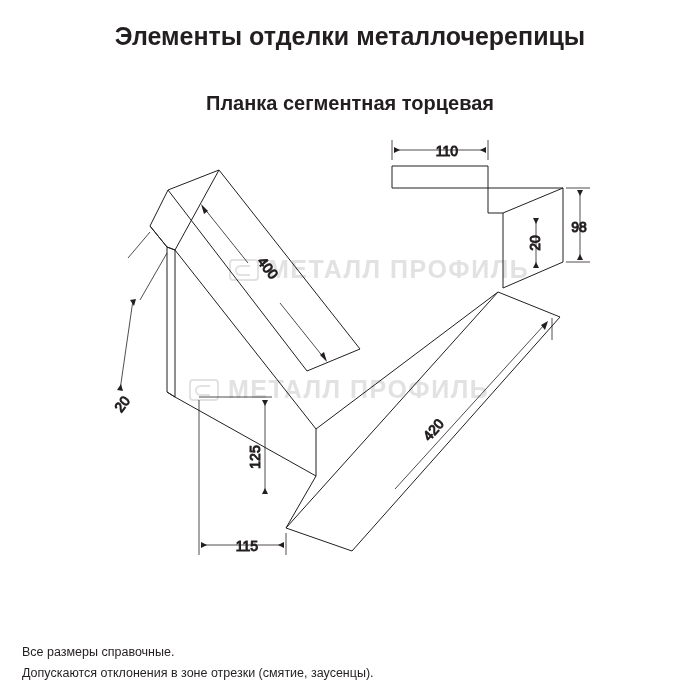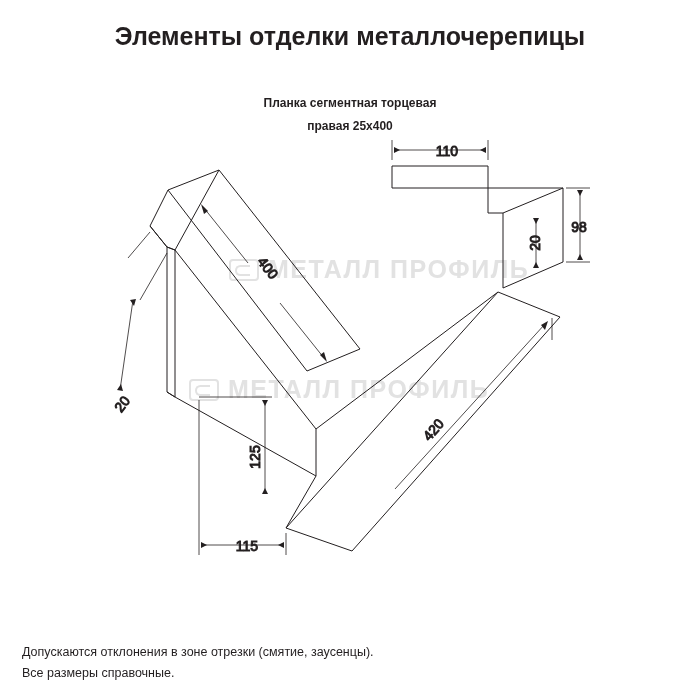--- a/index.html
+++ b/index.html
@@ -31,21 +31,21 @@
     font-weight: bold;
     letter-spacing: 0px;
     color: #231f20;
   }
   .sub-title {
     position: absolute;
     left: 0;
     top: 92px;
     width: 700px;
     text-align: center;
-    font-size: 12px;
+    font-size: 20px;
     font-weight: bold;
     line-height: 23px;
     color: #231f20;
   }
   .sub-title div { display: block; }
   .drawing {
     position: absolute;
     left: 0;
     top: 0;
     width: 700px;
@@ -100,21 +100,20 @@
 </style>
 </head>
 <body>
 
 <div class="page">
 
   <div class="main-title">Элементы отделки металлочерепицы</div>
 
   <div class="sub-title">
     <div>Планка сегментная торцевая</div>
-    <div>правая 25х400</div>
   </div>
 
   <div class="wm wm1">
     <span class="mark"></span><span>МЕТАЛЛ ПРОФИЛЬ</span>
   </div>
   <div class="wm wm2">
     <span class="mark"></span><span>МЕТАЛЛ ПРОФИЛЬ</span>
   </div>
 
   <svg class="drawing" viewBox="0 0 700 700">
@@ -199,17 +198,17 @@
       <path d="M 286,533 L 286,555" stroke-width="0.8"></path>
       <path d="M 201,545 L 284,545" stroke-width="0.8"></path>
       <path d="M 201,542 L 207,545 L 201,548 Z" fill="#231f20" stroke="none"></path>
       <path d="M 284,542 L 278,545 L 284,548 Z" fill="#231f20" stroke="none"></path>
       <text x="247" y="551" text-anchor="middle">115</text>
 
     </g>
   </svg>
 
   <div class="footnotes">
+    <div>Все размеры справочные.</div>
     <div>Допускаются отклонения в зоне отрезки (смятие, заусенцы).</div>
-    <div>Все размеры справочные.</div>
   </div>
 
 </div>
 
 </body></html>

